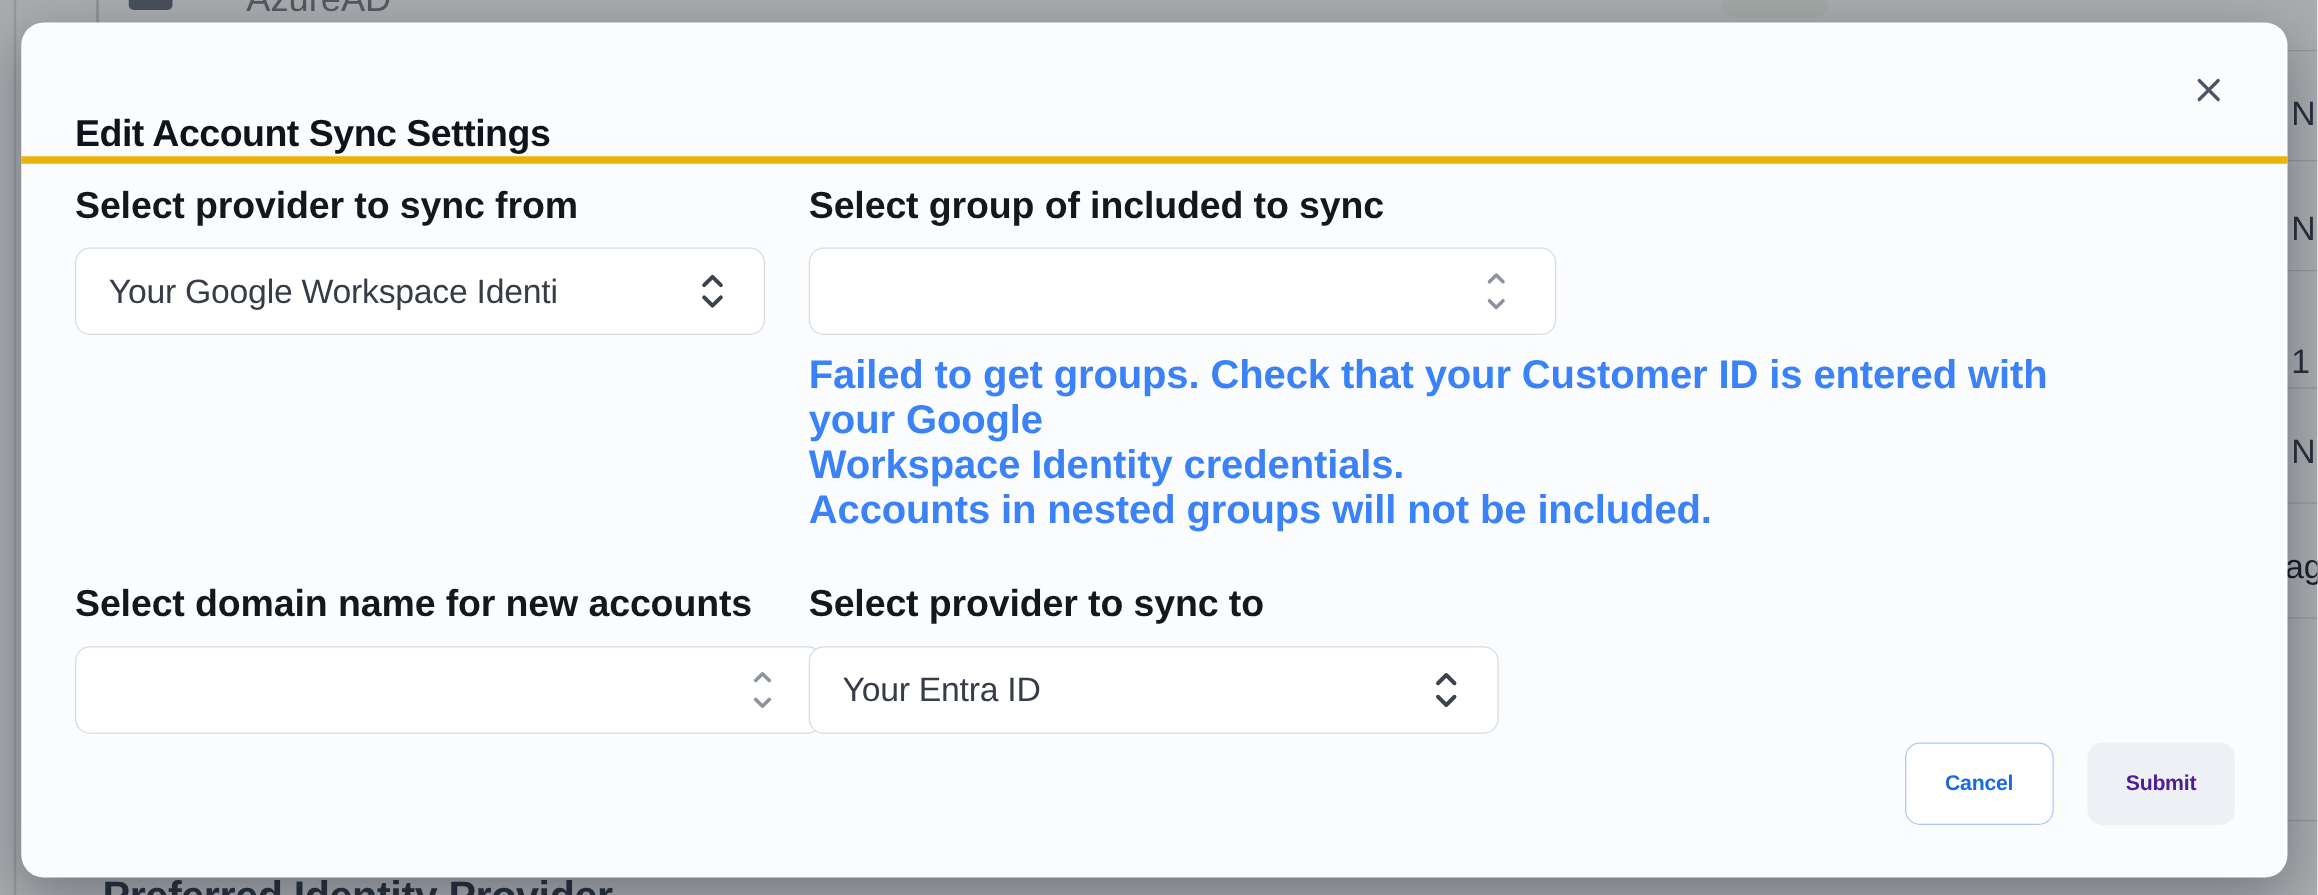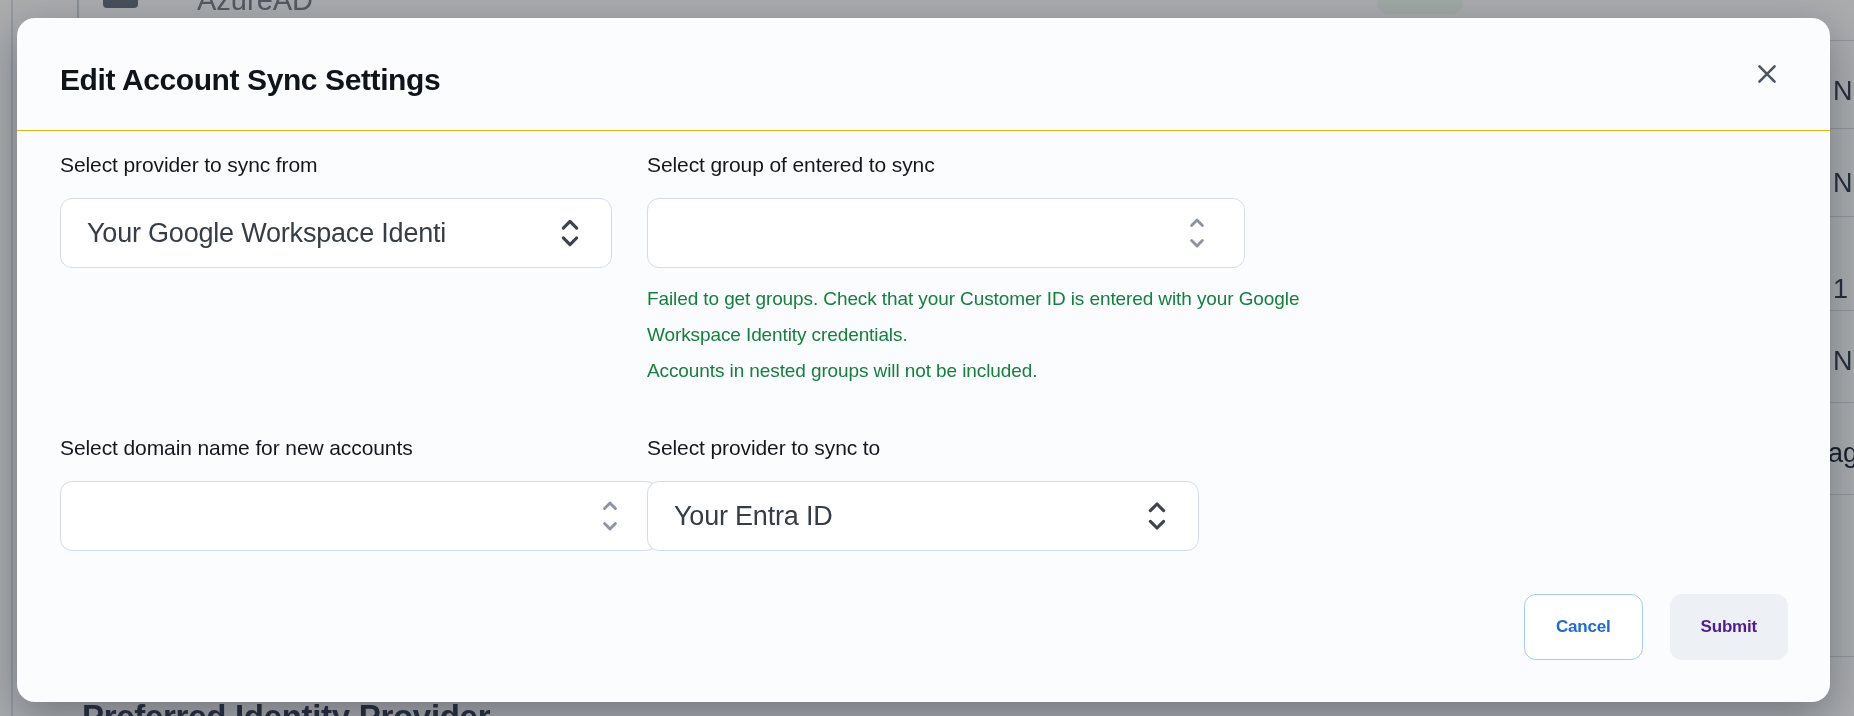--- a/index.html
+++ b/index.html
@@ -30,60 +30,61 @@
   .overlay { position:absolute; inset:0; background:rgba(10,14,19,0.345); }
 
   
   .modal {
     position:absolute; left:17px; top:18px; width:1813px; height:684px;
     background:#fbfcfe; border-radius:18px;
     box-shadow:0 14px 44px rgba(15,23,42,0.35);
     display:flex; flex-direction:column;
   }
   .modal-header {
-    height:113px; flex:0 0 113px; display:flex; align-items:center;
-    padding:11px 48px 0 43px; border-bottom:1px solid #eab308; position:relative;
+    height:113px; flex:0 0 113px; display:flex; align-items:flex-end;
+    padding:11px 48px 0 43px; border-bottom:6px solid #eab308; position:relative;
   }
   .modal-title {
     font-size:30px; font-weight:700; color:#0f141a; letter-spacing:-0.4px;
   }
   .close-btn {
     position:absolute; right:46px; top:50%; transform:translateY(-50%);
     width:34px; height:34px; background:none; border:none; cursor:pointer;
     display:flex; align-items:center; justify-content:center; color:#4b5563;
   }
   .close-btn svg { display:block; }
 
   .modal-body { padding:19px 43px 0 43px; flex:1 1 auto; }
   .form-grid { display:grid; grid-template-columns:552px 1060px; column-gap:35px; }
   .row2 { margin-top:44px; }
 
   .field-label {
-    font-size:21px; font-weight:400; color:#14181d; line-height:30px;
+    font-size:30px; font-weight:700; color:#14181d; line-height:30px;
     margin-bottom:18px; letter-spacing:-0.1px; white-space:nowrap;
   }
   .select-box {
     height:70px; background:#ffffff; border:1.5px solid #d5dce4; border-radius:12px;
     display:flex; align-items:center; padding:0 26px; cursor:pointer; position:relative;
   }
   .select-box.w-left { width:552px; }
   .select-box.w-right { width:598px; }
   .select-value {
     font-size:27px; color:#363d46; letter-spacing:-0.2px; white-space:nowrap;
     overflow:hidden; flex:1 1 auto;
   }
   .chevrons { flex:0 0 auto; margin-left:12px; display:flex; flex-direction:column; align-items:center; }
   .chevrons.dark { color:#3d434c; }
   .chevrons.light { color:#8d949e; margin-right:8px; }
   .chevrons svg { display:block; }
 
   .help-text { margin-top:13px; max-width:1060px; }
   .help-line {
-    font-size:19px; color:#15803d; line-height:36px; letter-spacing:-0.1px;
+    font-size:32px; color:#3b82f6; line-height:36px; letter-spacing:-0.1px;
     white-space:pre-line;
+    font-weight:bold;
   }
 
   .modal-footer {
     flex:0 0 auto; display:flex; justify-content:flex-end; align-items:center;
     gap:27px; padding:0 42px 42px 0; margin-top:auto;
   }
   .btn {
     height:66px; border-radius:12px; font-size:17px; font-weight:700;
     font-family:inherit; letter-spacing:-0.2px; cursor:pointer;
   }
@@ -147,21 +148,21 @@
           <span class="chevrons dark">
             <svg width="30" height="34" viewBox="0 0 24 28" fill="none" stroke="currentColor" stroke-width="2.6" stroke-linecap="round" stroke-linejoin="round">
               <path d="M6.5 10 L12 4.5 L17.5 10"></path>
                 <path d="M6.5 18 L12 23.5 L17.5 18"></path>
             </svg>
           </span>
         </div>
       </div>
 
       <div>
-        <div class="field-label">Select group of entered to sync</div>
+        <div class="field-label">Select group of included to sync</div>
         <div class="select-box w-right">
           <span class="select-value"></span>
           <span class="chevrons light">
             <svg width="26" height="40" viewBox="0 0 24 36" fill="none" stroke="currentColor" stroke-width="2.6" stroke-linecap="round" stroke-linejoin="round">
               <path d="M7 11 L12 6 L17 11"></path>
                 <path d="M7 25 L12 30 L17 25"></path>
             </svg>
           </span>
         </div>
         <div class="help-text">

